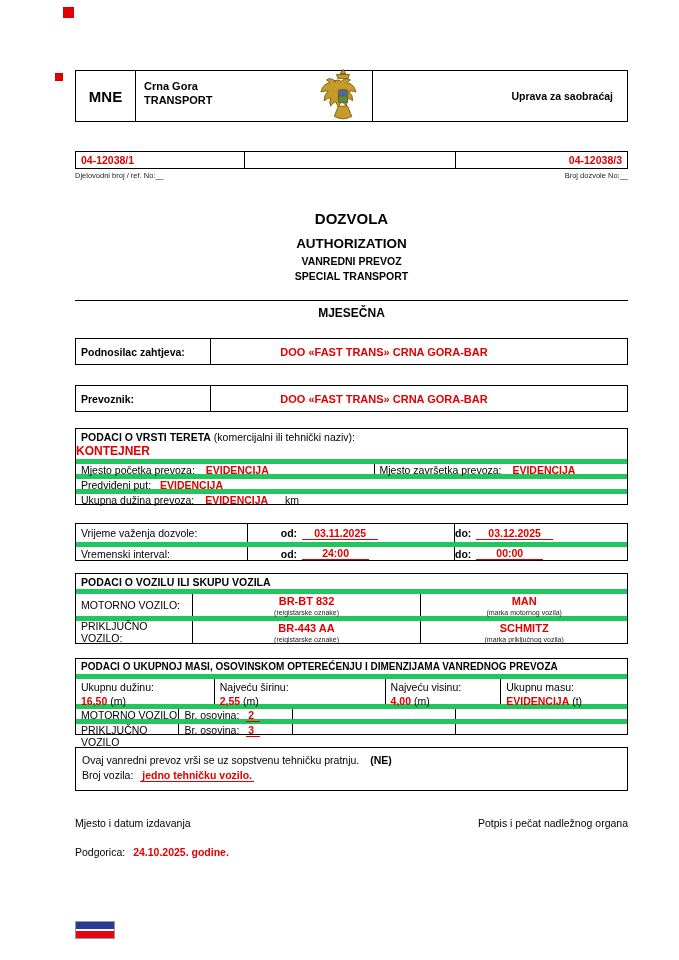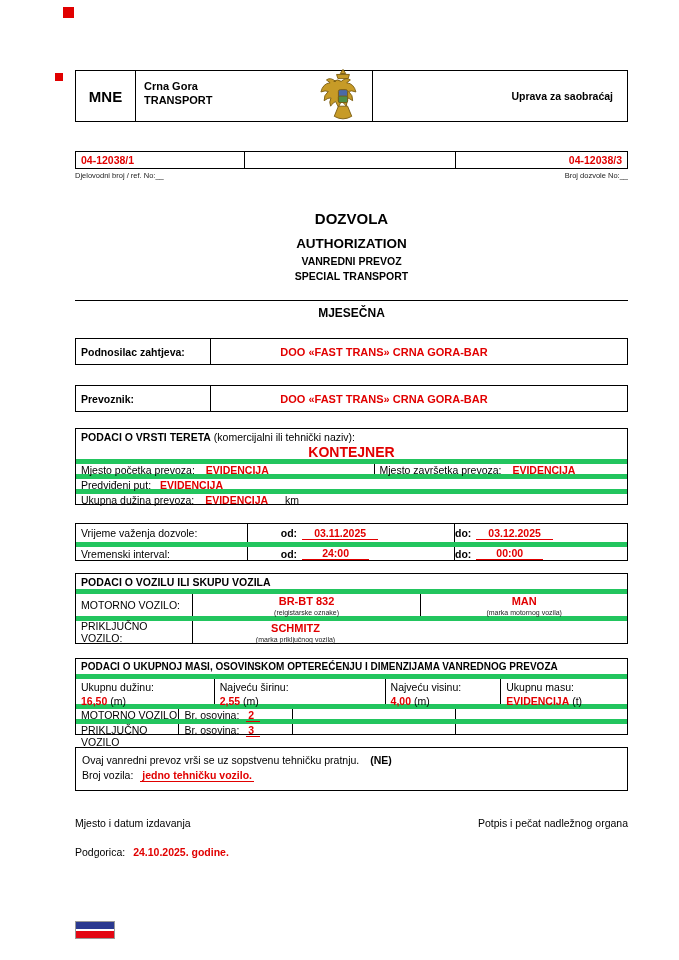--- a/index.html
+++ b/index.html
@@ -37,21 +37,21 @@
   
   .box{border:1px solid #000}
   .simple-box{display:flex;height:27px;align-items:stretch}
   .simple-box .lbl{width:135px;display:flex;align-items:center;padding-left:5px;font-weight:700;border-right:1px solid #000}
   .simple-box .val{flex:1;display:flex;align-items:center;justify-content:center;font-size:11px;padding-right:70px}
   .mt18{margin-top:18px}.mt20{margin-top:20px}.mt16{margin-top:16px}.mt14{margin-top:14px}.mt12{margin-top:12px}
   .rowline{border-top:5px solid #22c55e}
   .cell-l{border-left:1px solid #000}
   
   .cargo-head{padding:2px 5px;height:15px}
-  .cargo-name{text-align:center;height:15px;font-size:14px}
+  .cargo-name{height:15px;font-size:12px}
   .cargo-places{display:flex;height:15px}
   .cargo-places .c1{width:54%;padding-left:5px}
   .cargo-places .c2{width:46%;padding-left:5px}
   .cargo-line{height:15px;padding-left:5px}
   
   .v-row{display:flex;height:18px;align-items:center}
   .v-row .c1{width:31%;padding-left:5px;height:100%;display:flex;align-items:center}
   .v-row .c2{width:37.6%;padding-left:33px;height:100%;display:flex;align-items:center}
   .v-row .c3{width:31.4%;height:100%;display:flex;align-items:center}
   .u{border-bottom:1px solid currentColor;padding:0 12px}
@@ -203,20 +203,24 @@
         <div class="plate red">BR-BT 832</div>
         <div class="tiny">(reigistarske oznake)</div>
       </div>
       <div class="c3 cell-l">
         <div class="plate red">MAN</div>
         <div class="tiny">(marka motornog vozila)</div>
       </div>
     </div>
     <div class="veh-row rowline">
       <div class="c1">PRIKLJUČNO VOZILO:</div>
+      <div class="c2 cell-l">
+        <div class="plate red">BR-443 AA</div>
+        <div class="tiny">(reigistarske oznake)</div>
+      </div>
       <div class="c3 cell-l">
         <div class="plate red">SCHMITZ</div>
         <div class="tiny">(marka priključnog vozila)</div>
       </div>
     </div>
   </div>
 
   <div class="box mt14">
     <div class="dim-head">PODACI O UKUPNOJ MASI, OSOVINSKOM  OPTEREĆENJU I  DIMENZIJAMA VANREDNOG PREVOZA</div>
     <div class="dim-row rowline">

